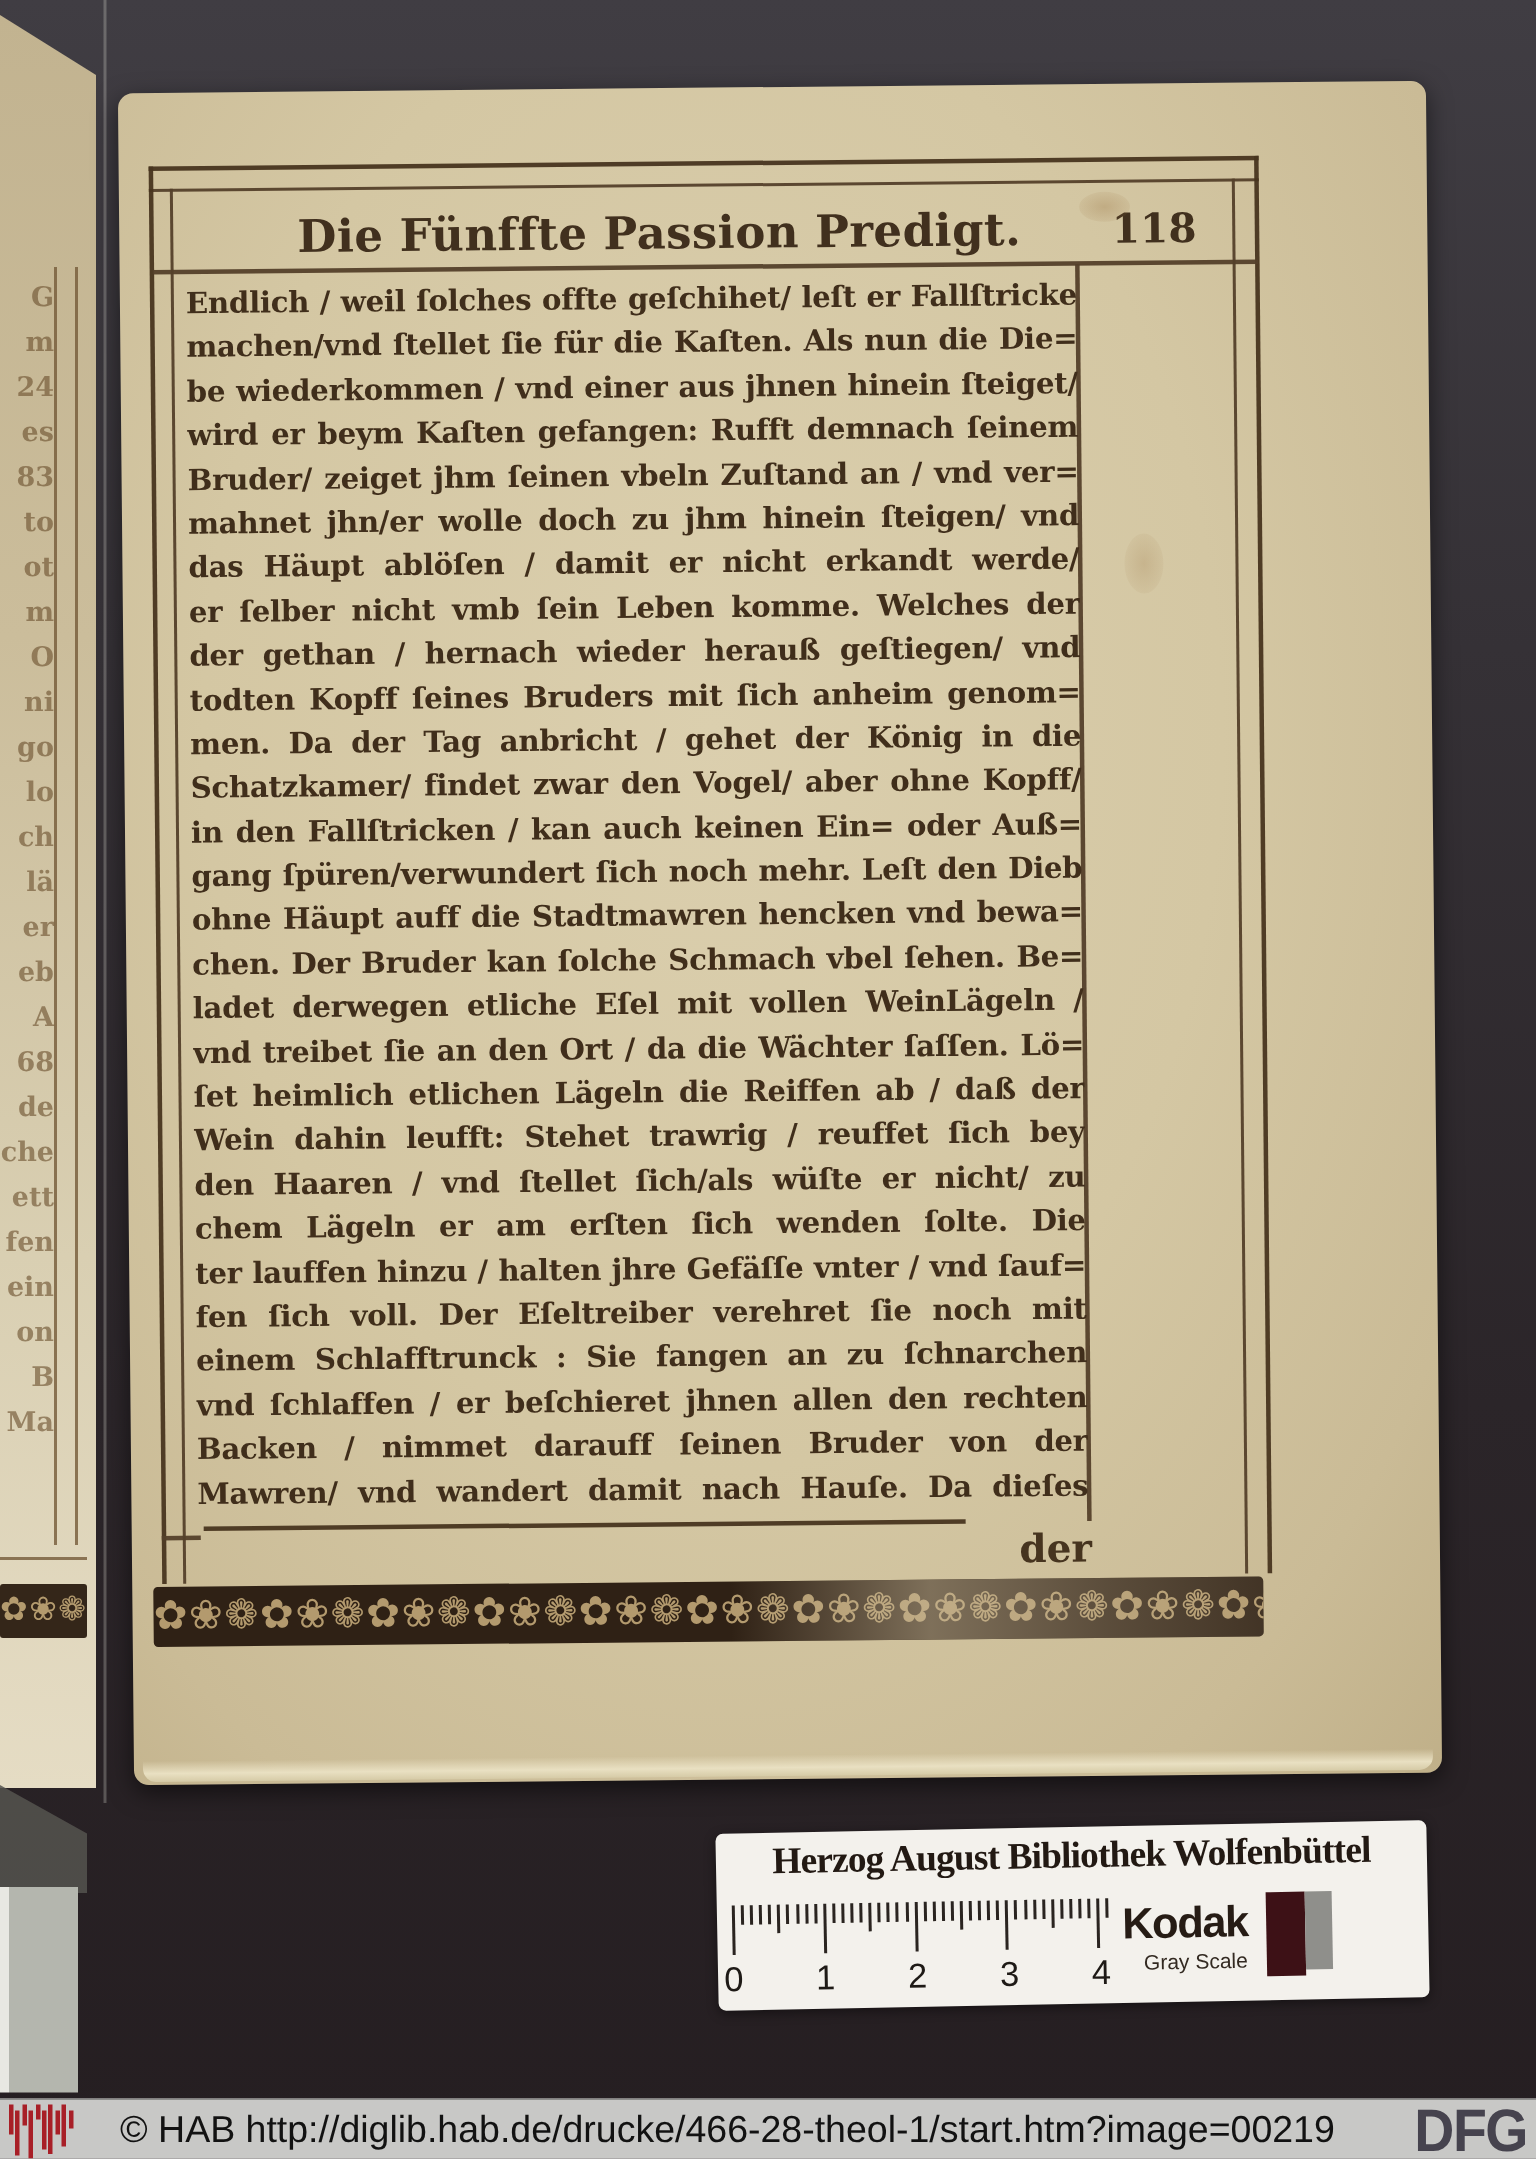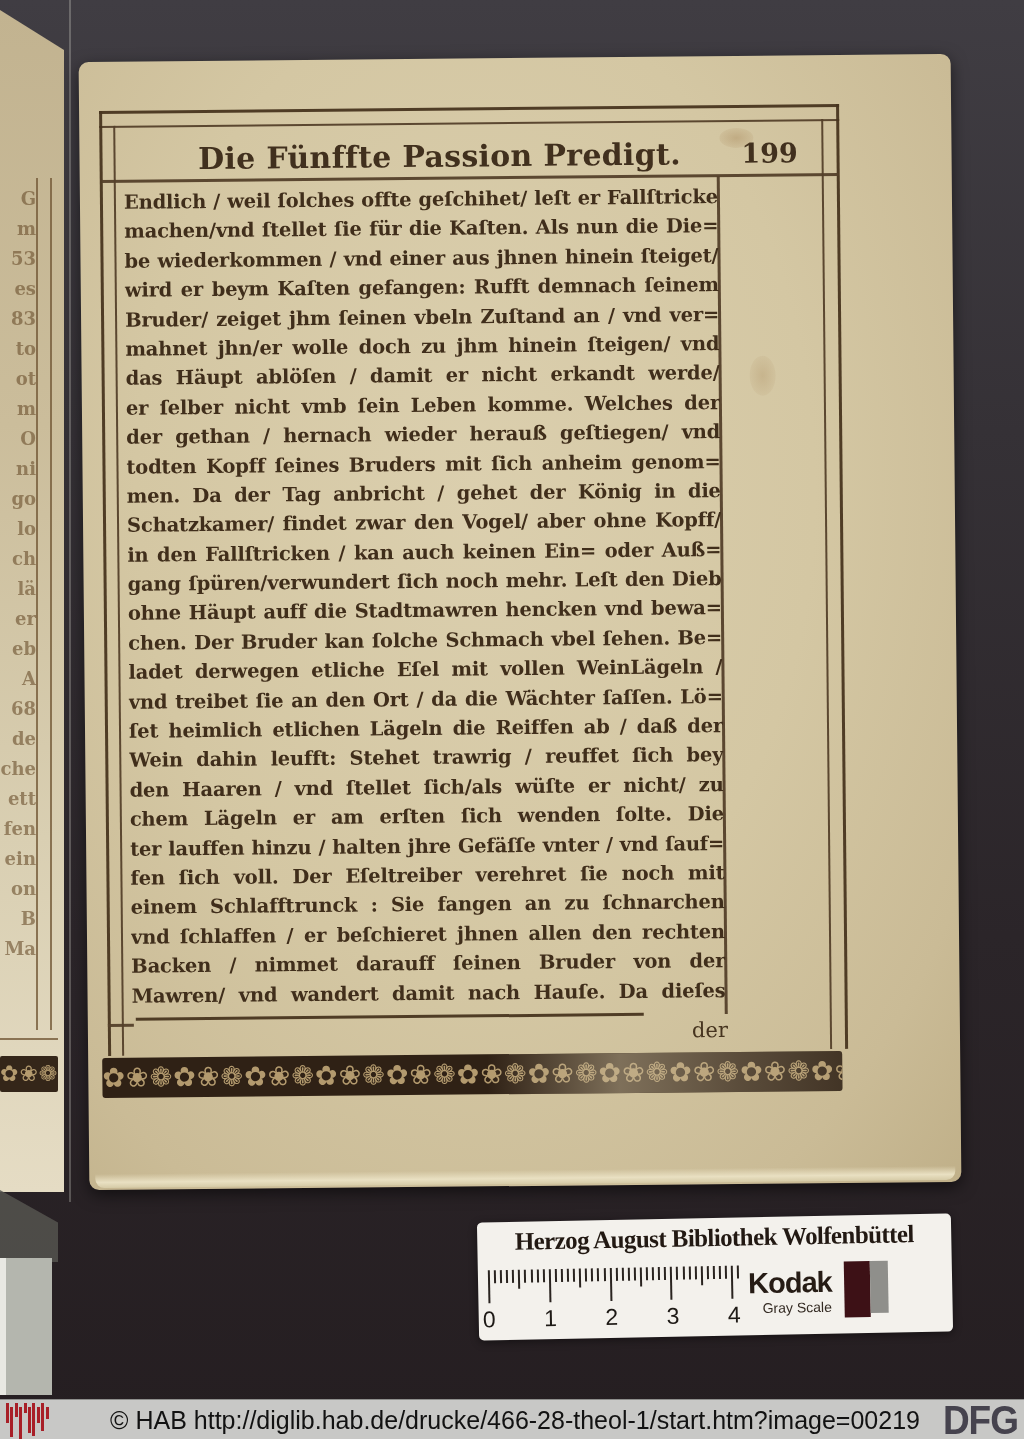--- a/index.html
+++ b/index.html
@@ -28,21 +28,21 @@
   .rule{position:absolute;background:#54402a;opacity:0.95;}
   .rule.dark{background:#48351f;}
   .header-title{position:absolute;left:40px;top:80px;width:640px;text-align:center;
     font-size:30px;font-weight:700;color:#41301e;letter-spacing:0.3px;}
   .page-number{position:absolute;left:640px;top:82px;width:100px;text-align:center;
     font-size:27px;font-weight:700;color:#41301e;}
   .body-text{position:absolute;left:44px;top:126px;width:594px;}
   .body-line{height:29.4px;line-height:29.4px;font-size:19.5px;font-weight:700;color:#402e1b;
     letter-spacing:-0.2px;text-align:justify;text-align-last:justify;overflow:hidden;}
   .catchword{position:absolute;left:560px;top:962px;width:80px;text-align:right;
-    font-size:21px;font-weight:400;color:#46341f;}
+    font-size:26px;font-weight:700;color:#46341f;}
   .stain{position:absolute;border-radius:50%;}
   .ornament{position:absolute;left:14px;top:996px;width:740px;height:40px;background:#2f2115;
     border-radius:3px;overflow:hidden;}
   .ornament-glyphs{font-family:"DejaVu Sans",sans-serif;font-size:27px;line-height:40px;
     color:#c2a878;letter-spacing:1px;white-space:nowrap;opacity:0.9;}
   .ornament-fade{position:absolute;inset:0;
     background:linear-gradient(90deg,rgba(205,190,158,0) 52%,rgba(205,190,158,0.5) 70%,rgba(205,190,158,0.28) 86%,rgba(205,190,158,0.12) 100%);}
   
   .clamp-wedge{position:absolute;left:0;top:1190px;width:58px;height:72px;background:#55534f;
     clip-path:polygon(0 0,100% 45%,100% 100%,0 100%);opacity:0.85;}
@@ -65,34 +65,34 @@
     font-weight:700;font-size:29px;letter-spacing:-1px;color:#261c15;}
   .grayscale-label{position:absolute;left:284px;top:83px;font-family:"Liberation Sans",sans-serif;
     font-size:14px;color:#332a22;}
   .patch-dark{position:absolute;left:366px;top:46px;width:26px;height:56px;background:#3d1116;}
   .patch-gray{position:absolute;left:392px;top:46px;width:18px;height:52px;background:#8f8f8b;}
   
   .footer{position:absolute;left:0;top:1399px;width:1024px;height:40px;background:#c8c8c6;
     border-top:1px solid #8e8e8c;font-family:"Liberation Sans",sans-serif;}
   .reg-mark{position:absolute;left:6px;top:3px;width:48px;height:34px;}
   .regbar{position:absolute;width:3px;background:#a81f27;}
-  .copyright{position:absolute;left:80px;top:6px;width:840px;text-align:right;
+  .copyright{position:absolute;left:80px;top:6px;width:840px;text-align:left;
     font-size:25px;color:#121212;}
   .dfg{position:absolute;right:6px;top:0px;font-size:37px;font-weight:700;color:#46434e;
     letter-spacing:-1px;transform:scaleY(1.08);}
 </style>
 </head>
 <body>
 
 <div class="prev-page">
   <div class="prev-fragments">
 
   <div class="prev-frag">G</div>
       <div class="prev-frag">m</div>
-      <div class="prev-frag">53</div>
+      <div class="prev-frag">24</div>
       <div class="prev-frag">es</div>
       <div class="prev-frag">83</div>
       <div class="prev-frag">to</div>
       <div class="prev-frag">ot</div>
       <div class="prev-frag">m</div>
       <div class="prev-frag">O</div>
       <div class="prev-frag">ni</div>
       <div class="prev-frag">go</div>
       <div class="prev-frag">lo</div>
       <div class="prev-frag">ch</div>
@@ -127,21 +127,21 @@
   <div class="rule dark" style="left:20px;top:49px;width:3px;height:945px;"></div>
   <div class="rule" style="left:34px;top:64px;width:2px;height:930px;"></div>
   <div class="rule dark" style="left:757px;top:49px;width:3px;height:945px;"></div>
   <div class="rule" style="left:742px;top:64px;width:2px;height:930px;"></div>
   <div class="rule" style="left:22px;top:118px;width:737px;height:2.5px;"></div>
   <div class="rule" style="left:637px;top:120px;width:2.5px;height:838px;"></div>
   <div class="rule dark" style="left:48px;top:956px;width:508px;height:3px;"></div>
   <div class="rule" style="left:20px;top:962px;width:26px;height:2.5px;"></div>
 
   <div class="header-title">Die Fünffte Passion Predigt.</div>
-  <div class="page-number">199</div>
+  <div class="page-number">118</div>
 
   <div class="body-text">
 
   <div class="body-line">Endlich / weil ſolches offte geſchihet/ leſt er Fallſtricke</div>
       <div class="body-line">machen/vnd ſtellet ſie für die Kaſten. Als nun die Die=</div>
       <div class="body-line">be wiederkommen / vnd einer aus jhnen hinein ſteiget/</div>
       <div class="body-line">wird er beym Kaſten gefangen: Rufft demnach ſeinem</div>
       <div class="body-line">Bruder/ zeiget jhm ſeinen vbeln Zuſtand an / vnd ver=</div>
       <div class="body-line">mahnet jhn/er wolle doch zu jhm hinein ſteigen/ vnd jm</div>
       <div class="body-line">das Häupt ablöſen / damit er nicht erkandt werde/ auch</div>

